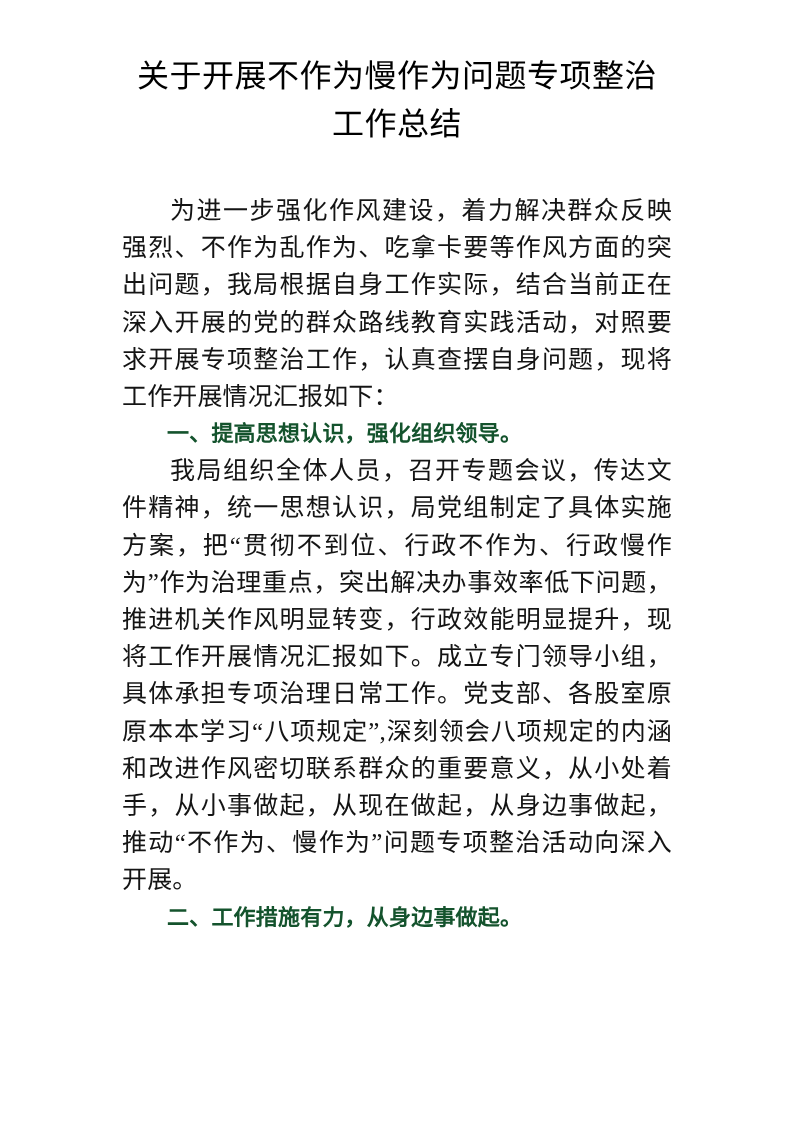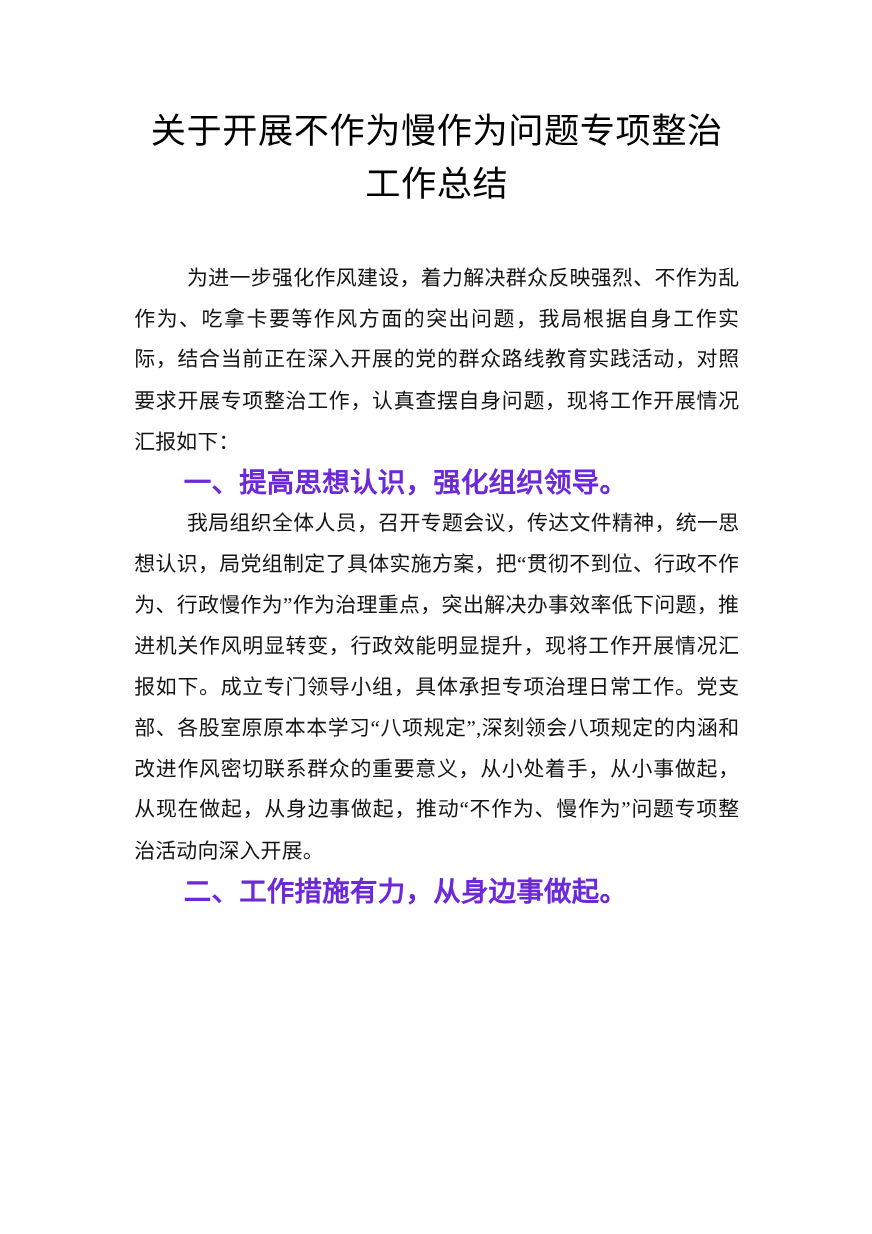--- a/index.html
+++ b/index.html
@@ -27,42 +27,42 @@
 
   
   .doc-title {
     font-family: "Liberation Serif", "DejaVu Serif", serif;
     font-size: 32px;
     line-height: 48px;
     font-weight: 400;
     color: #000000;
     text-align: center;
     margin: 0;
-    padding-top: 95px;
+    padding-top: 52px;
     letter-spacing: 0.5px;
     word-break: break-all;
   }
 
   
   .section-heading {
     font-family: "Liberation Sans", "DejaVu Sans", sans-serif;
-    font-size: 25px;
+    font-size: 22px;
     line-height: 37px;
     font-weight: bold;
-    color: #6d28d9;
+    color: #14532d;
     margin: 0;
     text-indent: 45px;
     letter-spacing: 0.2px;
     word-break: break-all;
   }
 
   
   .body-paragraph {
     font-family: "Liberation Serif", "DejaVu Serif", serif;
-    font-size: 19px;
+    font-size: 25px;
     line-height: 37.2px;
     font-weight: 400;
     color: #141414;
     margin: 0;
     text-indent: 48px;
     text-align: justify;
     text-justify: inter-character;
     letter-spacing: 0.15px;
     word-break: break-all;
   }

